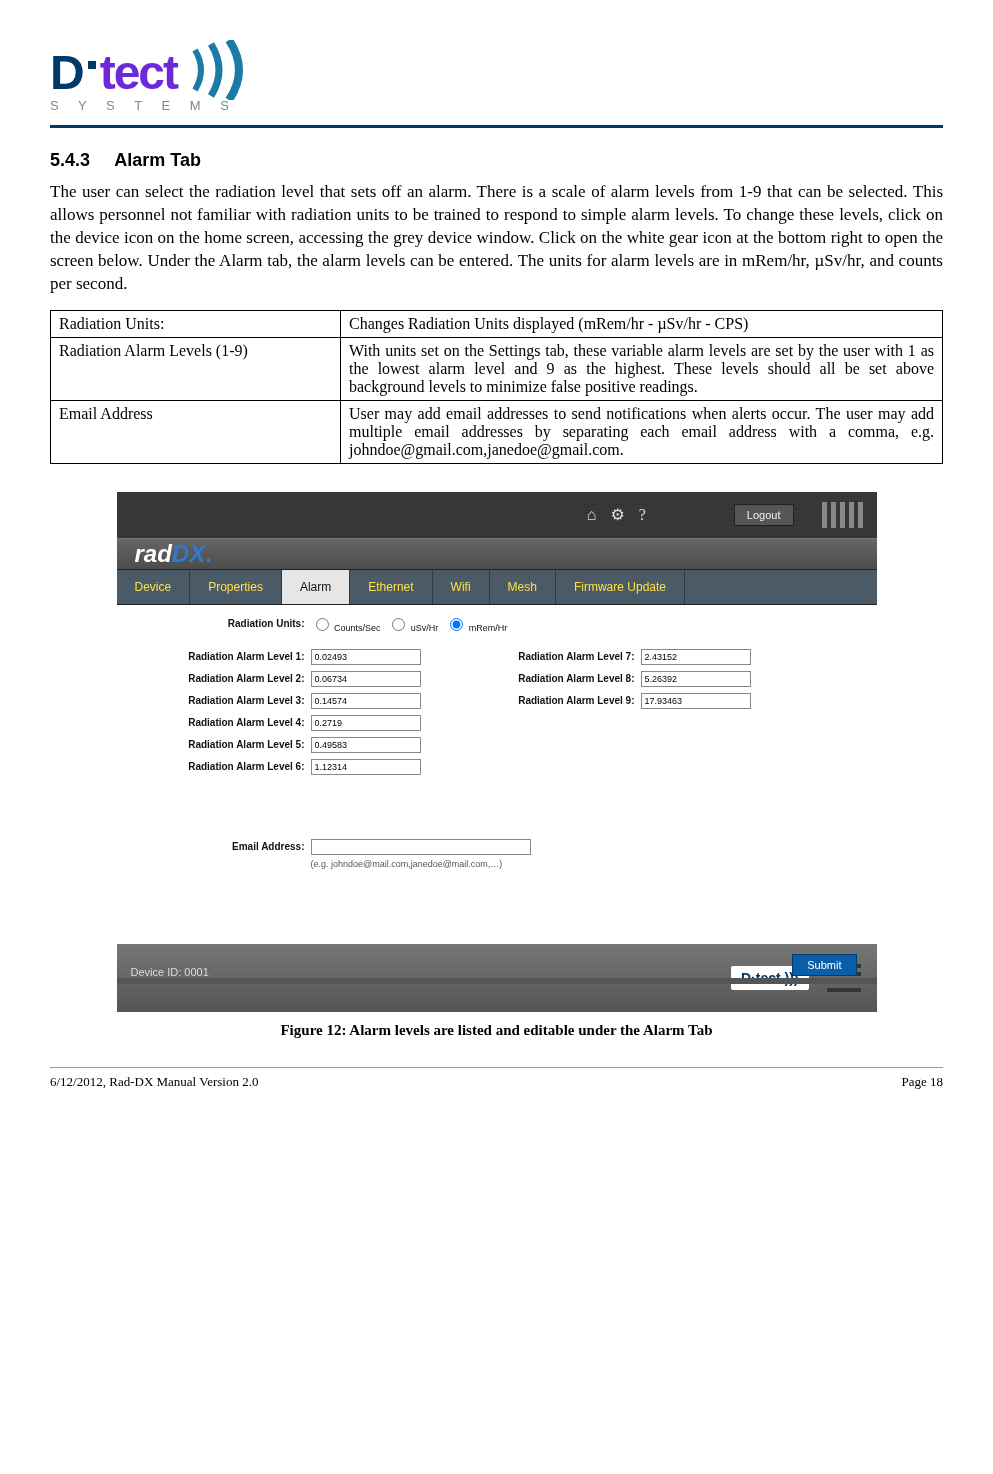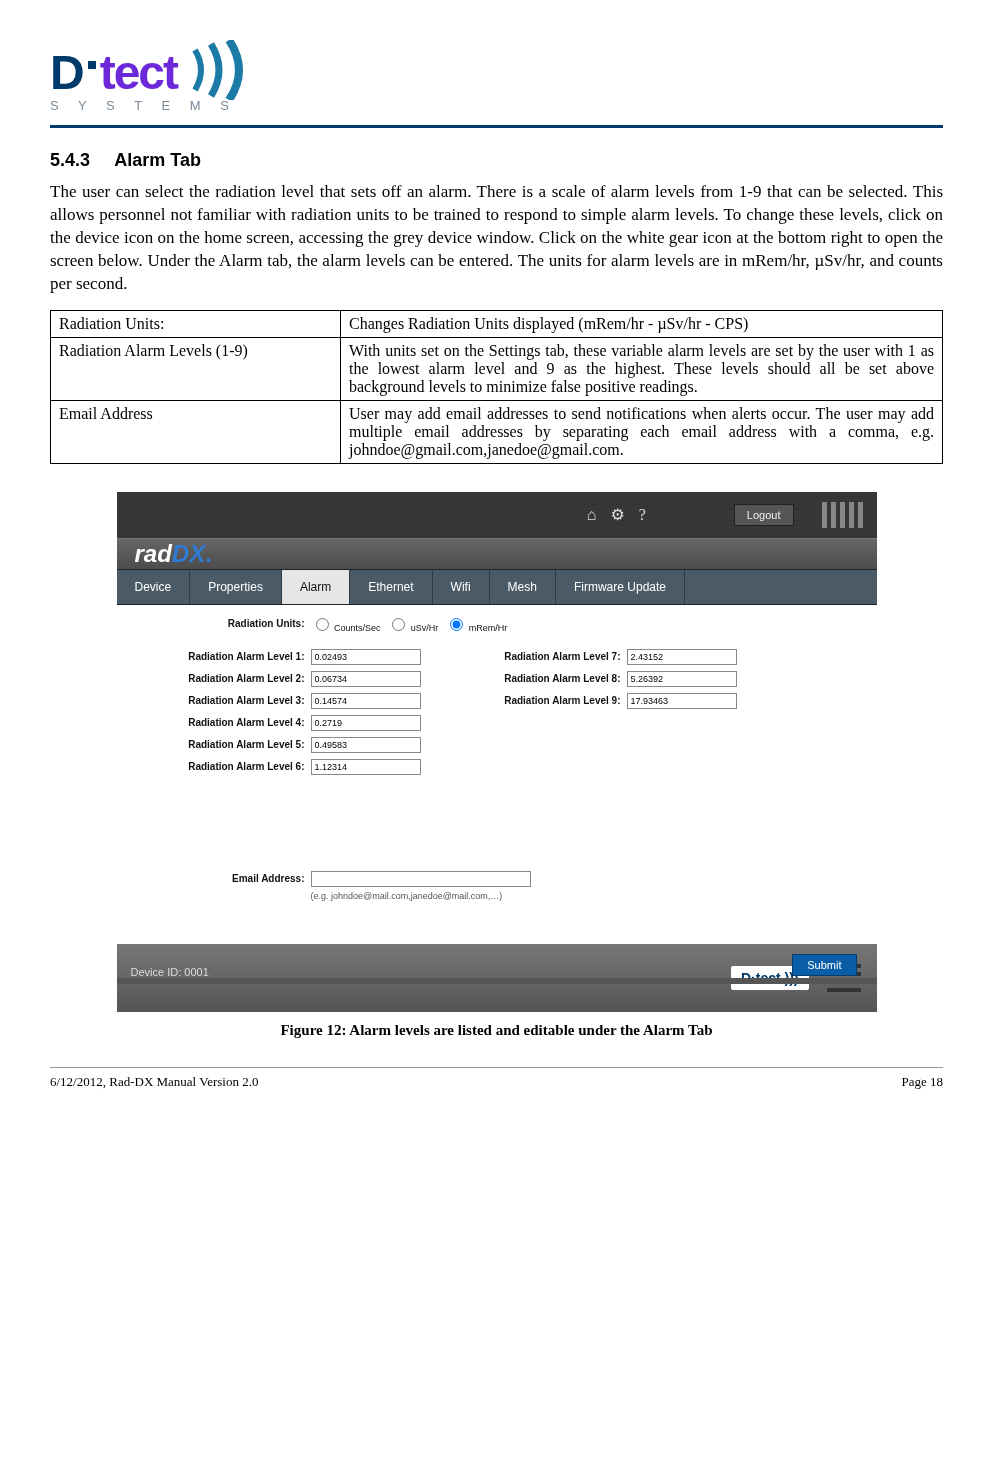--- a/index.html
+++ b/index.html
@@ -36,31 +36,31 @@
   .shot-top { height:46px; display:flex; align-items:center; padding:0 14px; gap:14px;}
   .shot-top .spacer { flex:1;}
   .icon-sm { color:#ddd; font-size:16px;}
   .logout-btn { background:#555; color:#eee; font:11px Arial; padding:4px 12px; border:1px solid #222;}
   .bars { display:flex; gap:4px; margin-left:14px;}
   .bars span{ width:5px; height:26px; background:#888;}
   .brand-row { height:32px; background:linear-gradient(#666,#4c4c4c); display:flex; align-items:center; padding:0 18px; border-top:1px solid #777; border-bottom:1px solid #222;}
   .brand-row .rad { font:italic 700 24px Arial; color:#fff;}
   .brand-row .dx { font:italic 700 24px Arial; color:#2e7bd6;}
   .tabs-row { display:flex; background:#4a5a66; border-bottom:1px solid #222;}
-  .tab { font:12px Arial; color:#ffffff; padding:10px 18px; border-right:1px solid #2f3b44;}
+  .tab { font:12px Arial; color:#fde047; padding:10px 18px; border-right:1px solid #2f3b44;}
   .tab.active { background:#e6e6e6; color:#111;}
   .panel { flex:1; background:#fff; margin:0; padding:10px 18px 10px 18px; position:relative; font:10px Arial; color:#111;}
   .panel-inner { display:flex; flex-direction:column; gap:4px;}
   .form-row { display:flex; align-items:center; gap:6px;}
   .form-row .lbl { width:170px; text-align:right; font-weight:bold; font-size:10px;}
   .form-row input[type=text]{ width:110px; height:16px; font-size:9px; padding:0 3px; border:1px solid #888;}
   .radio-opts label{ font-size:9px; margin-right:4px;}
-  .two-col { display:flex; gap:30px;}
+  .two-col { display:flex; gap:44px;}
   .col { display:flex; flex-direction:column; gap:6px;}
-  .email-row { margin-top:92px;}
+  .email-row { margin-top:60px;}
   .email-row input[type=text]{ width:220px;}
   .email-hint { font-size:9px; color:#555; margin-left:176px;}
   .device-id { position:absolute; left:14px; bottom:34px; color:#ddd; font:11px Arial;margin-top:24px;}
   .device-strip { position:absolute; left:0; right:0; bottom:28px; height:6px; background:#555;}
   .submit-btn { position:absolute; right:20px; bottom:36px; background:#0a5ea8; color:#fff; font:11px Arial; padding:4px 14px; border:1px solid #033b6b;}
   .footer-bar { height:68px; background:linear-gradient(#777,#555); display:flex; align-items:center; justify-content:flex-end; padding:0 16px; gap:18px;}
   .footer-bar .dtect-mini { background:#fff; padding:4px 10px; font:700 14px Arial; color:#003a6b; border-radius:2px;}
   .footer-bar .hamb { display:flex; flex-direction:column; gap:4px;}
   .footer-bar .hamb span{ width:34px; height:4px; background:#333;}
   .fig-caption { text-align:center; font-family: "Times New Roman"; font-weight:bold; font-size:15px; margin-top:10px;}

